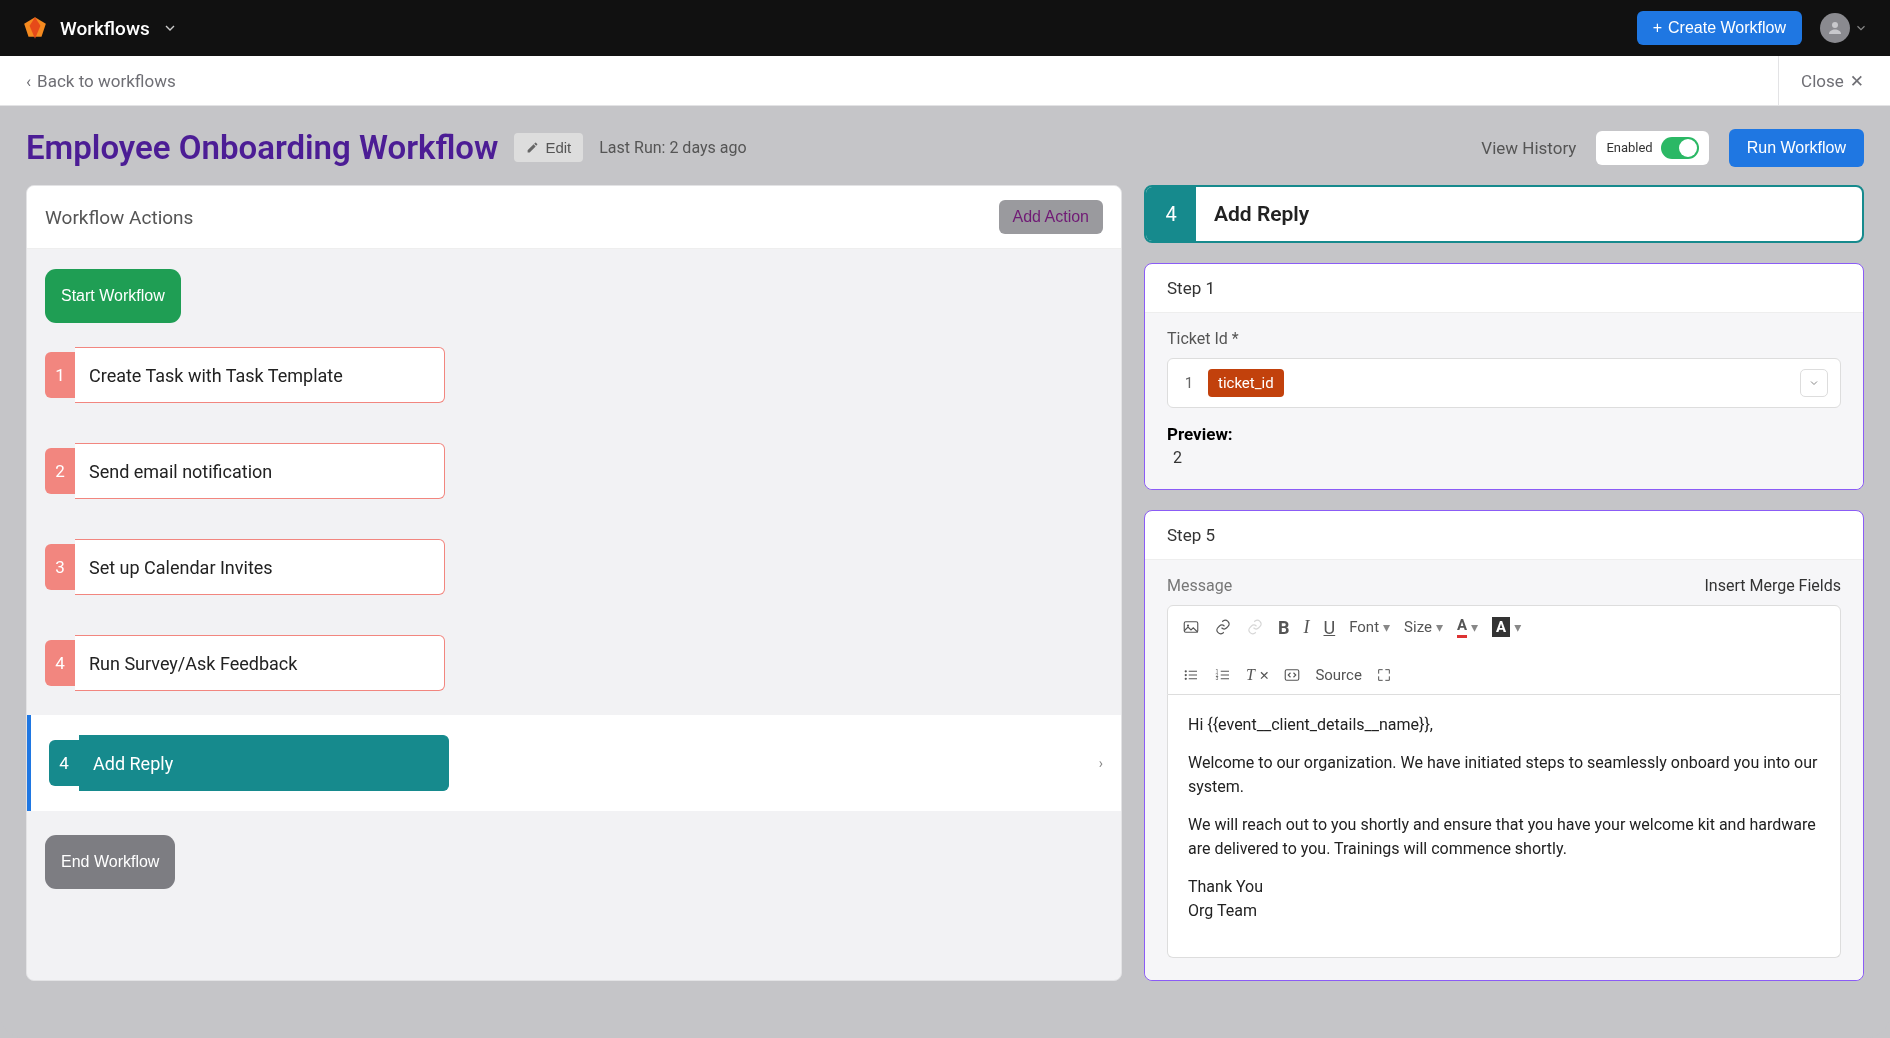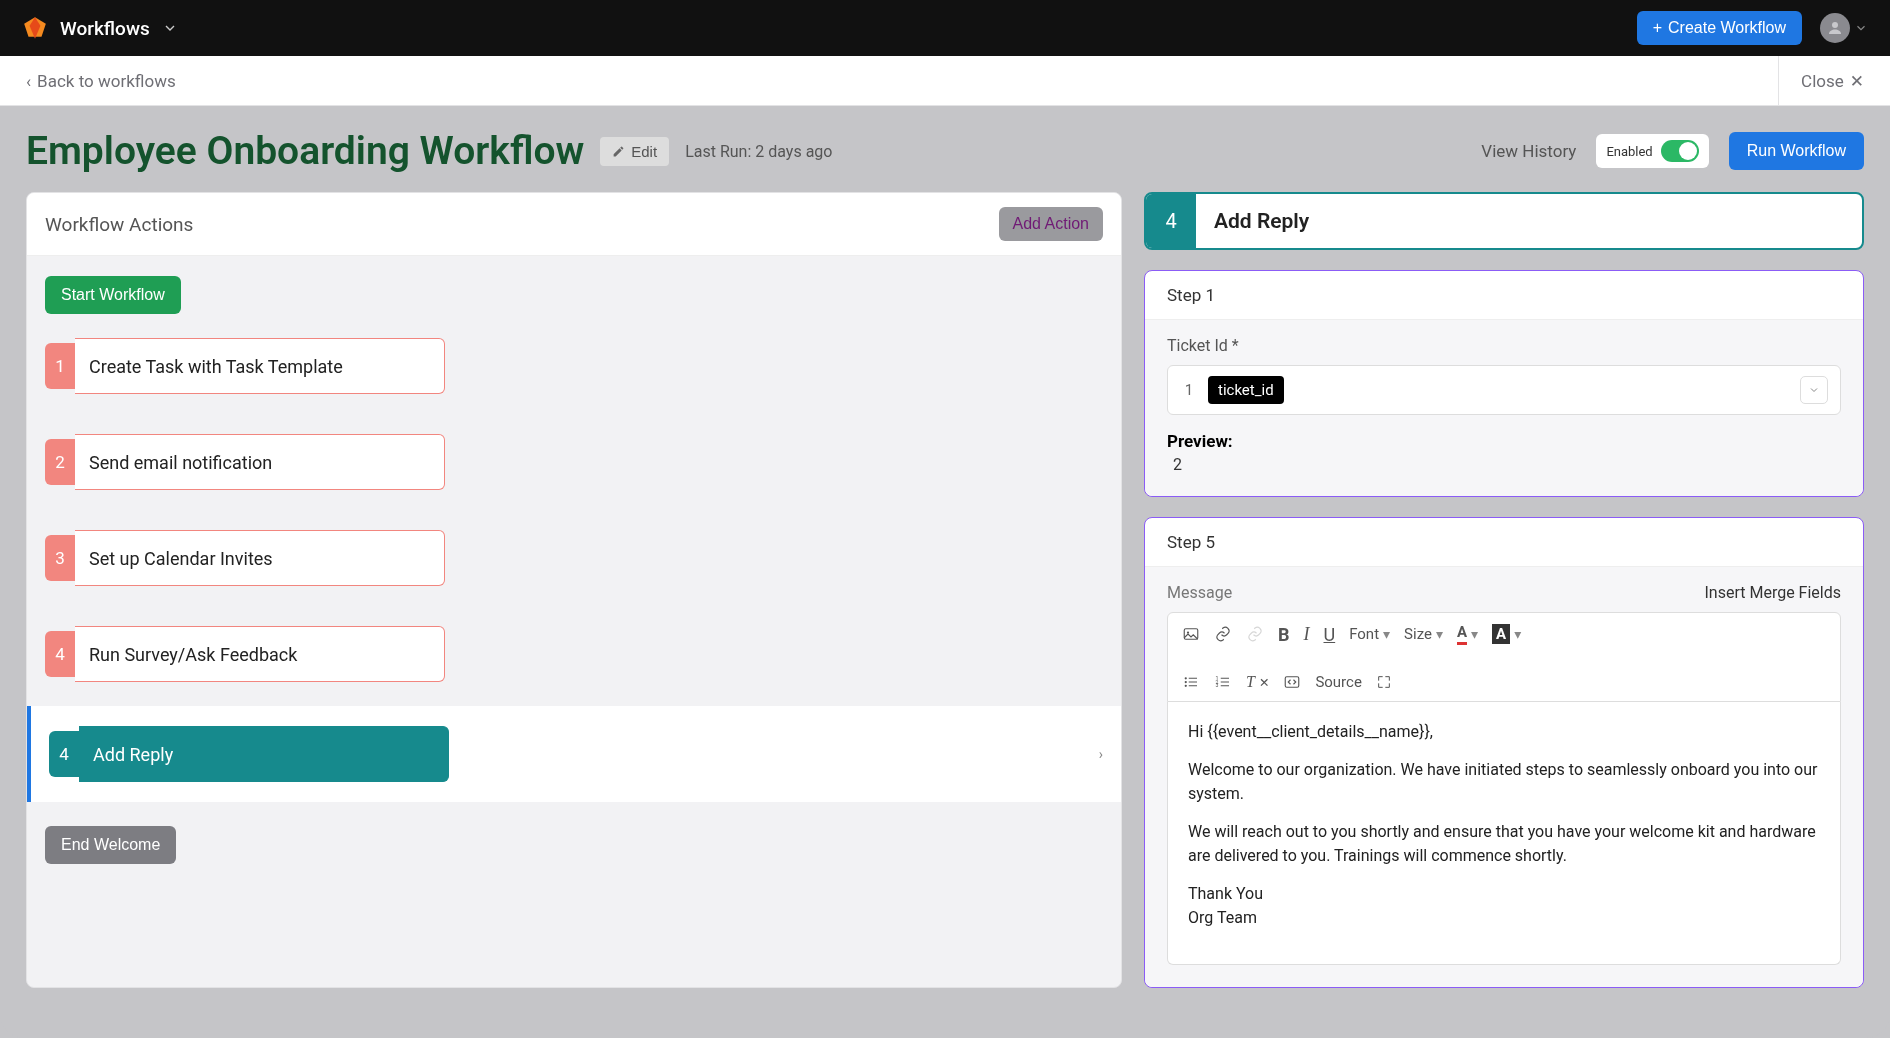--- a/index.html
+++ b/index.html
@@ -10,56 +10,56 @@
 .logo { width: 26px; height: 26px; }
 .topbar-title { color: #fff; font-size: 19px; font-weight: 500; }
 .topbar-right { display: flex; align-items: center; gap: 18px; }
 .create-btn { background: #1f77e2; color: #fff; border: none; border-radius: 6px; padding: 8px 16px; font-size: 16px; font-weight: 500; display: flex; align-items: center; gap: 6px; cursor: pointer; }
 .avatar { width: 30px; height: 30px; border-radius: 50%; background: #8a8a8f; display: flex; align-items: center; justify-content: center; color: #d6d6d8; }
 .subbar { height: 50px; background: #fff; display: flex; align-items: center; justify-content: space-between; padding: 0 26px; border-bottom: 1px solid #e3e3e5; }
 .back-link { color: #6f6f75; font-size: 17px; display: flex; align-items: center; gap: 6px; cursor: pointer; }
 .close-link { color: #6f6f75; font-size: 17px; display: flex; align-items: center; gap: 6px; cursor: pointer; border-left: 1px solid #e3e3e5; padding-left: 22px; height: 100%; }
 .page-head { display: flex; align-items: center; justify-content: space-between; padding: 22px 26px 18px; }
 .page-head-left { display: flex; align-items: center; gap: 16px; }
-.page-title { font-size: 39px; font-weight: 600; color: #14532d; }
+.page-title { font-size: 33px; font-weight: 600; color: #4c1d95; }
 .edit-btn { background: #ddd; border: none; border-radius: 4px; padding: 6px 12px; font-size: 15px; color: #555; display: flex; align-items: center; gap: 6px; cursor: pointer; }
 .last-run { color: #555; font-size: 16px; }
 .page-head-right { display: flex; align-items: center; gap: 20px; }
 .view-history { color: #555; font-size: 17px; cursor: pointer; }
 .enabled-chip { background: #fff; border-radius: 6px; padding: 6px 10px; display: flex; align-items: center; gap: 8px; font-size: 13px; color: #333; }
 .toggle { width: 38px; height: 22px; background: #2bb865; border-radius: 11px; position: relative; }
 .toggle::after { content: ""; position: absolute; right: 2px; top: 2px; width: 18px; height: 18px; background: #fff; border-radius: 50%; }
 .run-btn { background: #1f77e2; color: #fff; border: none; border-radius: 6px; padding: 10px 18px; font-size: 16px; font-weight: 500; cursor: pointer; }
 .content { display: flex; gap: 22px; padding: 0 26px 26px; }
 .panel-left { flex: 1; background: #f2f2f4; border-radius: 8px; overflow: hidden; border: 1px solid #e3e3e5; }
 .panel-left-head { display: flex; align-items: center; justify-content: space-between; padding: 14px 18px; background: #fff; border-bottom: 1px solid #eee; }
 .panel-left-title { font-size: 19px; color: #555; }
 .add-action-btn { background: #9a9a9e; color: #701a75; border: none; border-radius: 6px; padding: 8px 14px; font-size: 16px; cursor: pointer; }
 .actions-body { padding: 20px 18px; }
-.start-btn, .end-btn { border: none; border-radius: 6px; padding: 10px 16px; font-size: 16px; color: #fff; cursor: pointer; }
+.start-btn, .end-btn { border: none; border-radius: 11px; padding: 18px 16px; font-size: 16px; color: #fff; cursor: pointer; }
 .start-btn { background: #1f9e54; }
 .end-btn { background: #7d7d82; }
 .action-row { display: flex; align-items: center; margin-top: 24px; }
 .action-num { width: 30px; height: 46px; background: #f2867f; color: #fff; display: flex; align-items: center; justify-content: center; font-size: 17px; border-radius: 6px 0 0 6px; }
 .action-box { height: 56px; display: flex; align-items: center; padding: 0 14px; border: 1px solid #f2867f; border-left: none; border-radius: 0 6px 6px 0; font-size: 18px; color: #222; width: 370px; background: #fff; }
 .selected-row { background: #fff; padding: 20px 18px; margin: 24px -18px 0; border-left: 4px solid #1f77e2; display: flex; align-items: center; justify-content: space-between; }
 .selected-row .action-num { background: #168a8d; border-radius: 6px 0 0 6px; }
 .selected-row .action-box { background: #168a8d; border-color: #168a8d; color: #fff; width: 370px; }
 .panel-right { width: 720px; display: flex; flex-direction: column; gap: 20px; }
 .detail-head { display: flex; align-items: center; background: #fff; border: 2px solid #168a8d; border-radius: 8px; overflow: hidden; }
 .detail-num { width: 50px; height: 54px; background: #168a8d; color: #fff; display: flex; align-items: center; justify-content: center; font-size: 20px; }
 .detail-title { padding: 0 18px; font-size: 21px; font-weight: 600; color: #222; }
 .card { background: #fff; border-radius: 8px; border: 1px solid #8b5cf6; }
 .card-head { padding: 14px 22px; font-size: 17px; color: #333; border-bottom: 1px solid #eee; }
 .card-body { padding: 16px 22px 22px; background: #f6f6f8; border-radius: 0 0 8px 8px; }
 .field-label { font-size: 16px; color: #555; margin-bottom: 10px; }
 .ticket-input { background: #fff; border: 1px solid #ddd; border-radius: 6px; padding: 10px 12px; display: flex; align-items: center; gap: 10px; justify-content: space-between; }
 .ticket-left { display: flex; align-items: center; gap: 10px; }
 .ticket-idx { width: 18px; text-align: center; font-size: 15px; color: #666; }
-.ticket-chip { background: #000000; color: #fff; border-radius: 4px; padding: 5px 10px; font-size: 15px; }
+.ticket-chip { background: #c2410c; color: #fff; border-radius: 4px; padding: 5px 10px; font-size: 15px; }
 .chev-box { width: 28px; height: 28px; border: 1px solid #ddd; border-radius: 5px; display: flex; align-items: center; justify-content: center; color: #888; }
 .preview-label { font-weight: 700; margin-top: 16px; font-size: 17px; }
 .preview-val { margin-top: 4px; font-size: 16px; color: #333; padding-left: 6px; }
 .msg-head { display: flex; justify-content: space-between; align-items: center; margin-bottom: 10px; }
 .msg-label { color: #777; font-size: 16px; }
 .merge-link { color: #333; font-size: 16px; cursor: pointer; }
 .editor-toolbar { background: #fff; border: 1px solid #ddd; border-radius: 6px 6px 0 0; padding: 10px 14px; display: flex; flex-wrap: wrap; gap: 14px; align-items: center; color: #555; font-size: 15px; }
 .editor-toolbar .tb { cursor: pointer; display: inline-flex; align-items: center; gap: 4px; }
 .editor-body { background: #fff; border: 1px solid #ddd; border-top: none; border-radius: 0 0 6px 6px; padding: 18px 20px; font-size: 16px; line-height: 1.5; color: #222; }
 .editor-body p { margin-bottom: 14px; }
@@ -168,21 +168,21 @@
 
         <div class="selected-row">
           <div style="display:flex;align-items:center;">
             <div class="action-num">4</div>
             <div class="action-box">Add Reply</div>
           </div>
           <span class="chevron">›</span>
         </div>
 
         <div style="margin-top:24px;">
-          <button class="end-btn">End Welcome</button>
+          <button class="end-btn">End Workflow</button>
         </div>
       </div>
     </div>
 
     <div class="panel-right">
       <div class="detail-head">
         <div class="detail-num">4</div>
         <div class="detail-title">Add Reply</div>
       </div>
 

